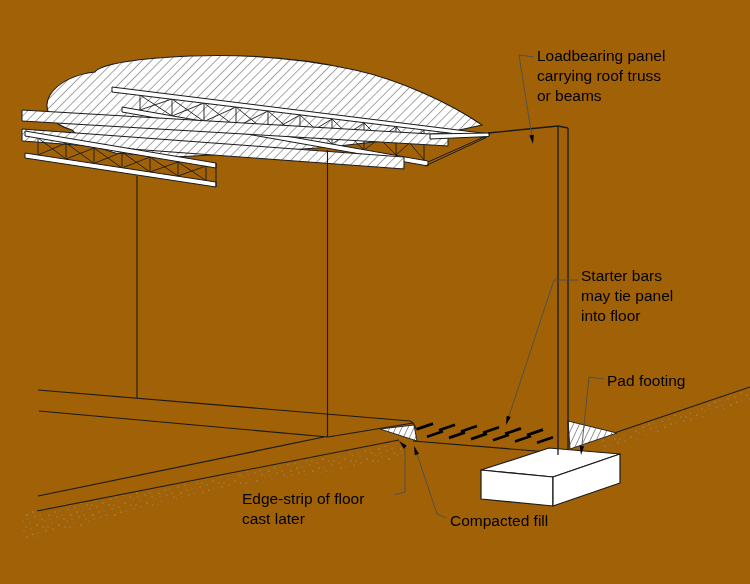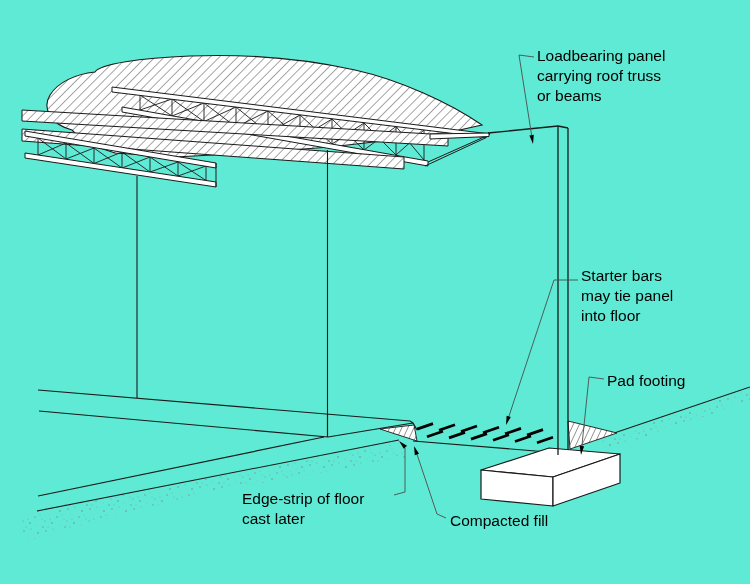--- a/index.html
+++ b/index.html
@@ -1,16 +1,16 @@
 <!DOCTYPE html>
 <html><head>
 <meta charset="utf-8">
 <style>
   html,body{margin:0;padding:0;background:#ffffff;}
-  .stage{position:relative;width:750px;height:584px;background:#5eead4;overflow:hidden;
+  .stage{position:relative;width:750px;height:584px;background:#a16207;overflow:hidden;
          font-family:"Liberation Sans", sans-serif;}
   svg{position:absolute;left:0;top:0;}
   svg text{font-family:"Liberation Sans", sans-serif;font-size:15.5px;fill:#000;}
 </style>
 </head>
 <body>
 
 <div class="stage">
 <svg width="750" height="584" viewBox="0 0 750 584">
   <defs>

